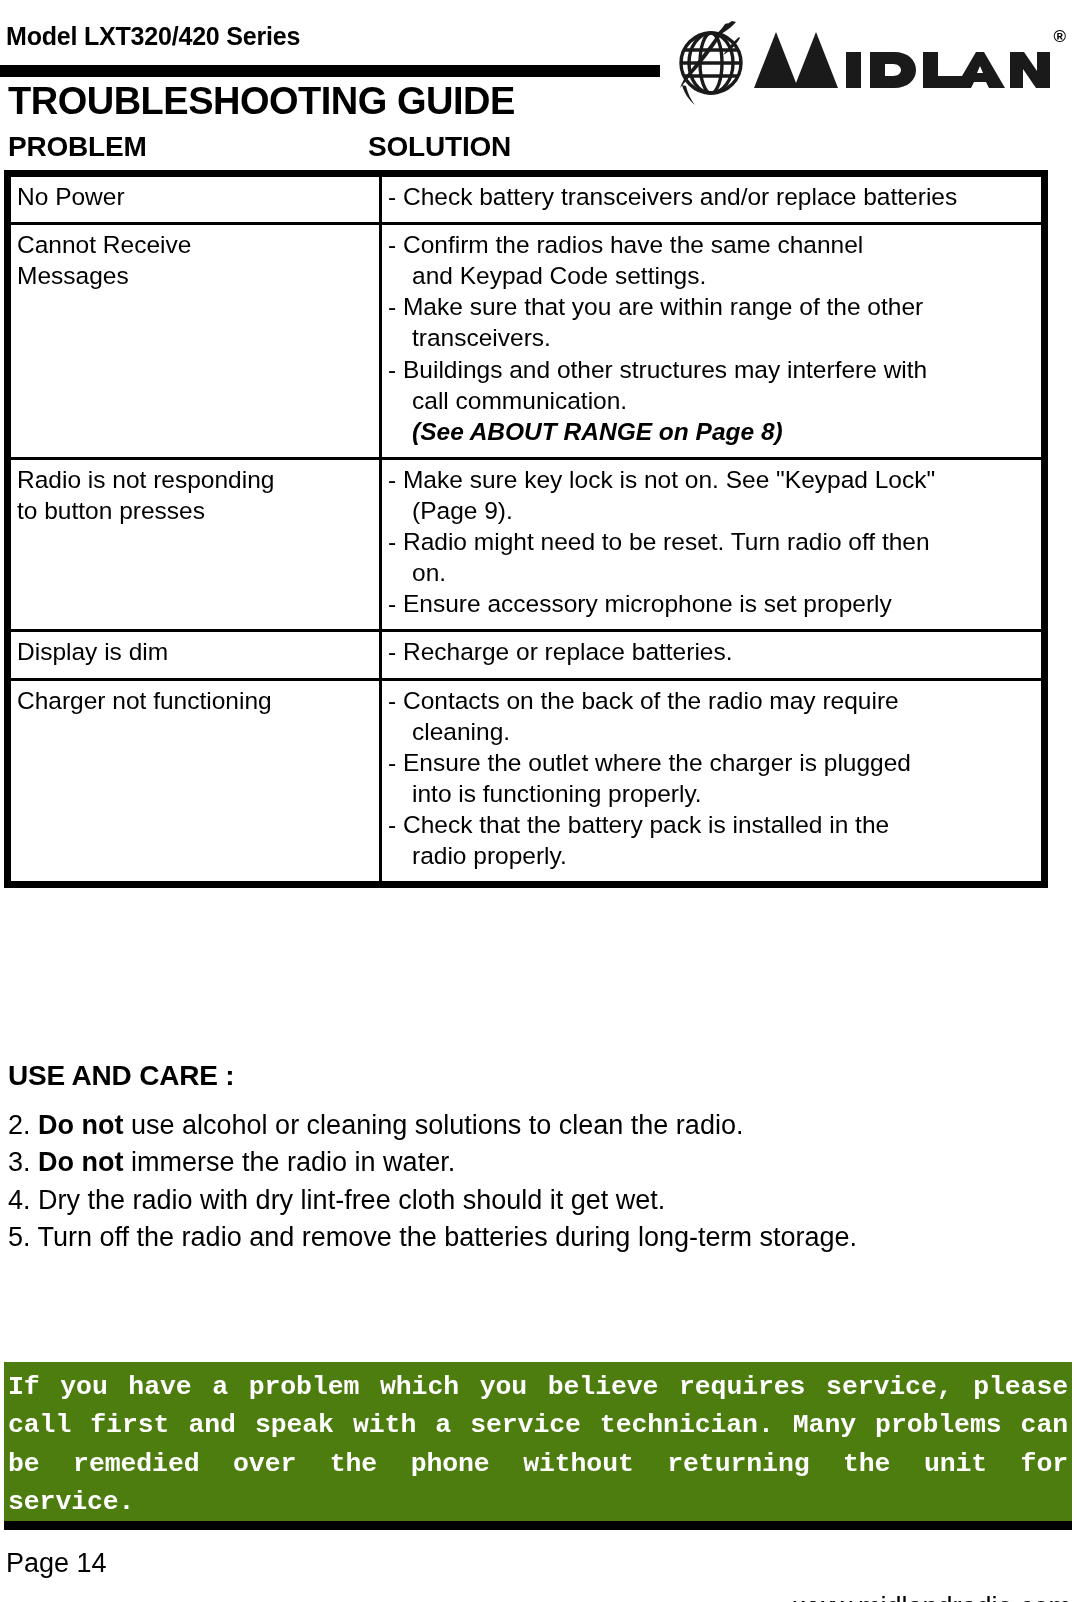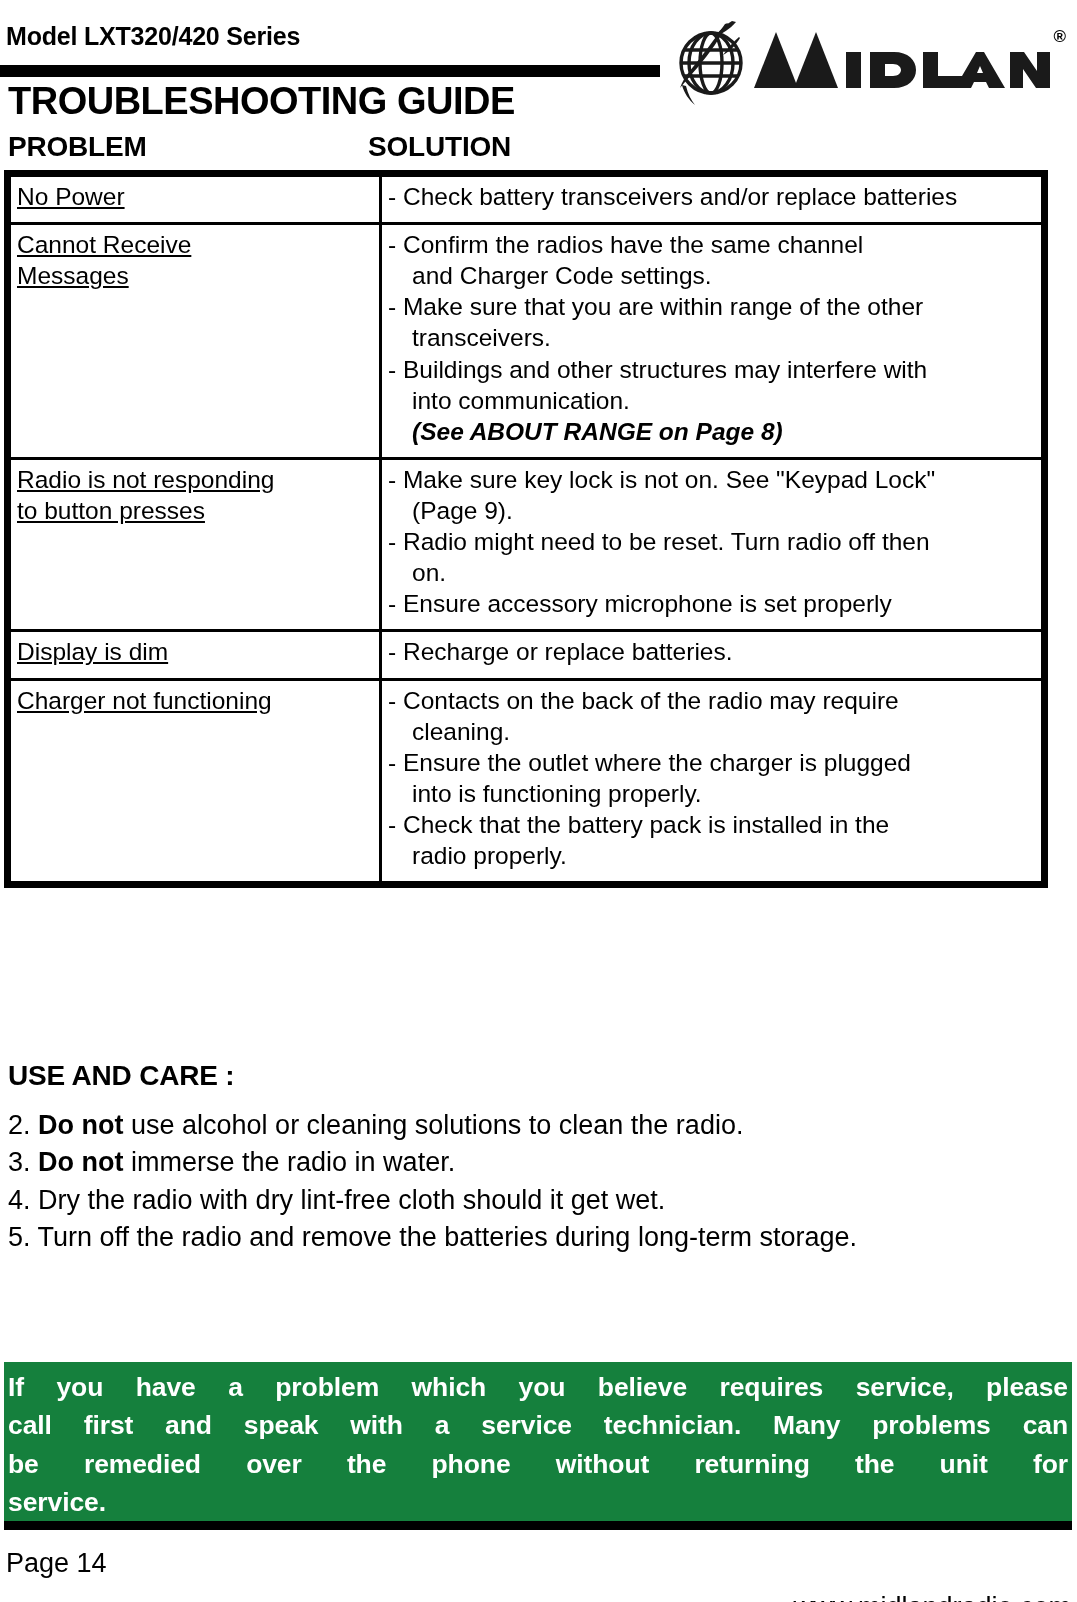--- a/index.html
+++ b/index.html
@@ -97,21 +97,21 @@
     width: 100%;
     table-layout: fixed;
   }
   .ts-table td {
     border: 3px solid #000;
     vertical-align: top;
     padding: 4px 6px 10px 6px;
     font-size: 24.5px;
     line-height: 1.27;
   }
-  .ts-table td.col-problem { width: 356px; text-decoration: underline; }
+  .ts-table td.col-problem { width: 356px; }
   .ts-table td.col-solution { width: auto; }
   .sol-item {
     display: block;
     padding-left: 24px;
     text-indent: -24px;
   }
   .sol-item .cont {
     display: block;
     text-indent: 0;
   }
@@ -255,23 +255,23 @@
           <td class="col-solution">
             <span class="sol-item">- Check battery transceivers and/or replace batteries</span>
           </td>
         </tr>
         <tr>
           <td class="col-problem">
             <span class="prob-line">Cannot Receive</span>
             <span class="prob-line">Messages</span>
           </td>
           <td class="col-solution">
-            <span class="sol-item">- Confirm the radios have the same channel<span class="cont">and Charger Code settings.</span></span>
+            <span class="sol-item">- Confirm the radios have the same channel<span class="cont">and Keypad Code settings.</span></span>
             <span class="sol-item">- Make sure that you are within range of the other<span class="cont">transceivers.</span></span>
-            <span class="sol-item">- Buildings and other structures may interfere with<span class="cont">into communication.</span></span>
+            <span class="sol-item">- Buildings and other structures may interfere with<span class="cont">call communication.</span></span>
             <span class="sol-note">(See ABOUT RANGE on Page 8)</span>
           </td>
         </tr>
         <tr>
           <td class="col-problem">
             <span class="prob-line">Radio is not responding</span>
             <span class="prob-line">to button presses</span>
           </td>
           <td class="col-solution">
             <span class="sol-item">- Make sure key lock is not on. See "Keypad Lock"<span class="cont">(Page 9).</span></span>
@@ -302,21 +302,21 @@
 </div>
 
 <div class="uc-heading">USE AND CARE :</div>
 <div class="uc-list" id="uc-list">
     <div class="uc-item"><span class="uc-num">2. </span><b>Do not</b> use alcohol or cleaning solutions to clean the radio.</div>
     <div class="uc-item"><span class="uc-num">3. </span><b>Do not</b> immerse the radio in water.</div>
     <div class="uc-item"><span class="uc-num">4. </span>Dry the radio with dry lint-free cloth should it get wet.</div>
     <div class="uc-item"><span class="uc-num">5. </span>Turn off the radio and remove the batteries during long-term storage.</div>
   </div>
 
-<div class="notice" id="notice-box" style="background: #15803d; color: rgb(255, 255, 255);">
+<div class="notice" id="notice-box" style="background: #4d7c0f; color: rgb(255, 255, 255); font-family: Liberation Mono, monospace;">
     <span style="text-align-last: justify; text-align: justify;">If you have a problem which you believe requires service, please</span>
     <span style="text-align-last: justify; text-align: justify;">call first and speak with a service technician.  Many problems can</span>
     <span style="text-align-last: justify; text-align: justify;">be remedied over the phone without returning the unit for</span>
     <span style="text-align: left;">service.</span>
   </div>
 
 <div class="footer-rule"></div>
 <div class="footer-page">Page 14</div>
 <div class="footer-url">www.midlandradio.com</div>
 

